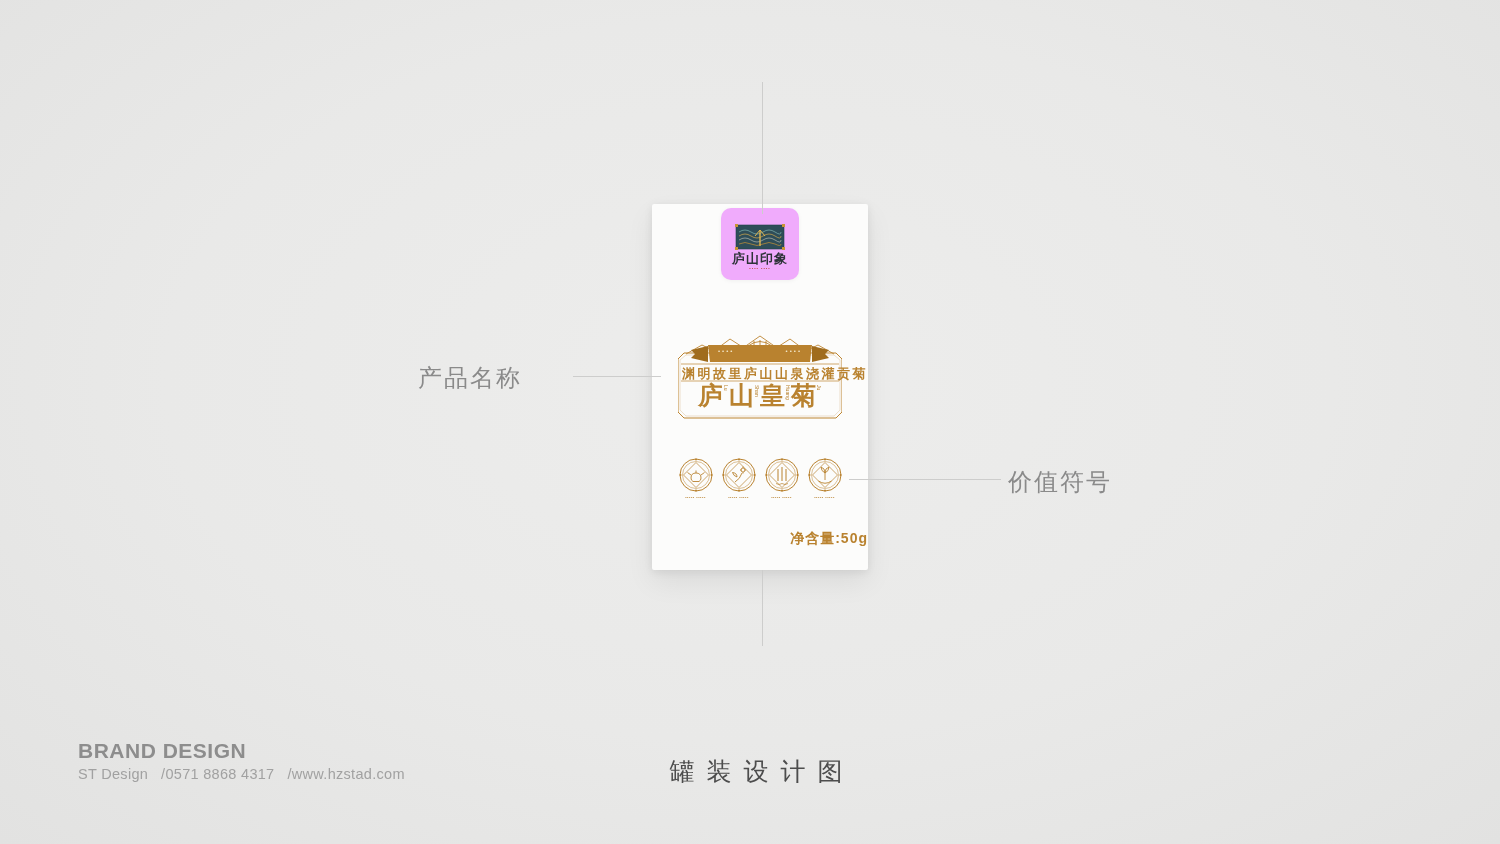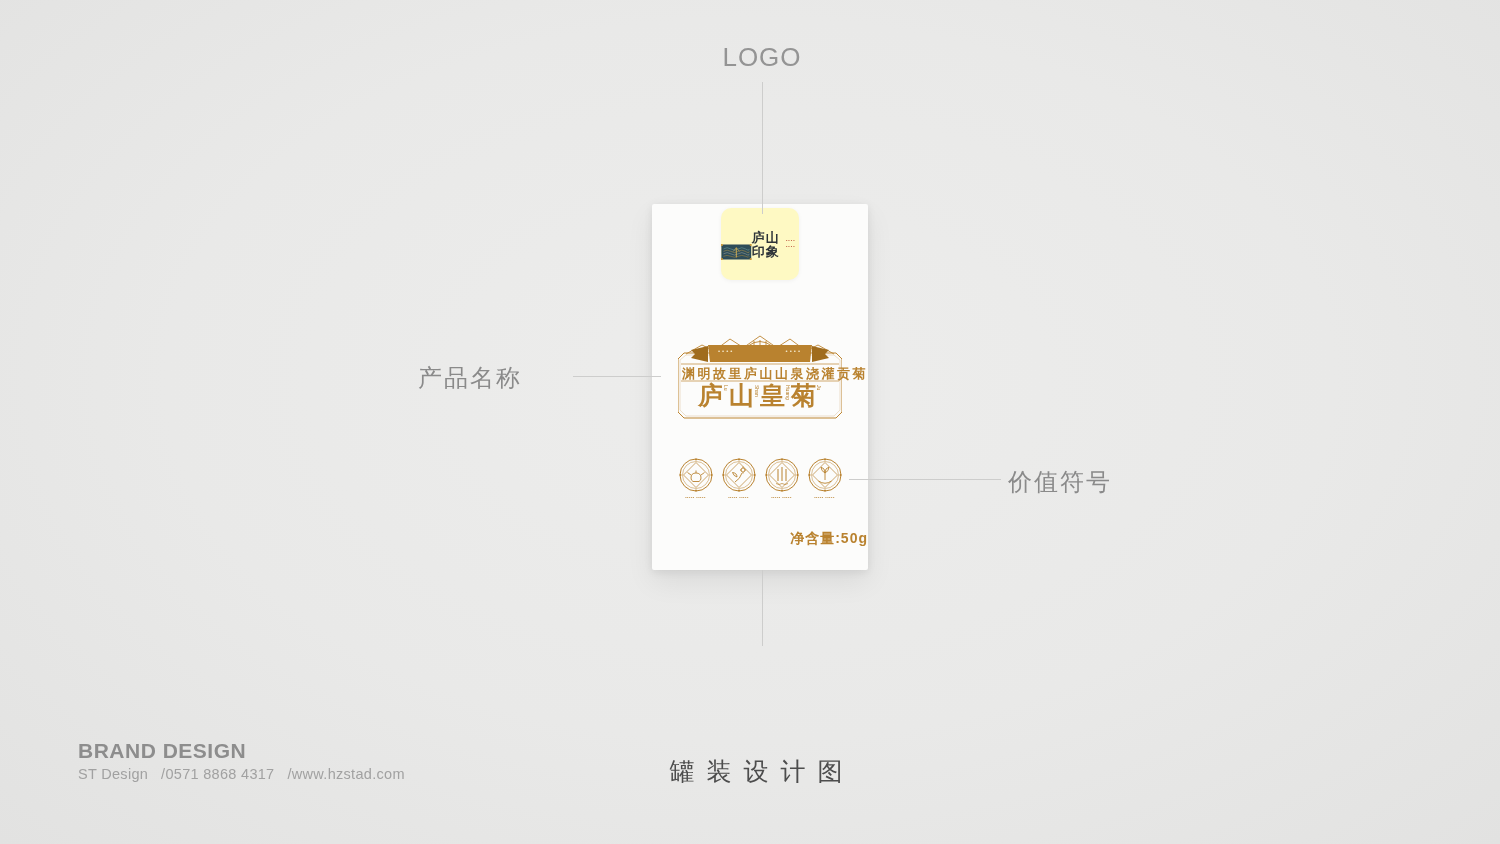--- a/index.html
+++ b/index.html
@@ -25,23 +25,23 @@
   .line-net { left:762px; top:570px; height:76px; z-index:6; }
 
   
   .package {
     position:absolute; left:652px; top:204px; width:216px; height:366px;
     background:#fcfcfb; border-radius:2px;
     box-shadow:0 2px 8px rgba(0,0,0,.08), 0 12px 28px rgba(0,0,0,.07);
   }
   .logo-card {
     position:absolute; left:69px; top:4px; width:78px; height:72px;
-    background:#fef9c3; border-radius:10px;
+    background:#f0abfc; border-radius:10px;
     box-shadow:0 1px 4px rgba(0,0,0,.05);
-    display:flex; flex-direction:row; align-items:center;
+    display:flex; flex-direction:column; align-items:center;
   }
   .logo-card svg { margin-top:16px; display:block; }
   .calligraphy {
     margin-top:2px; font-family:"Liberation Serif","DejaVu Serif",serif;
     font-weight:700; font-size:13px; letter-spacing:1px; color:#2d3338; line-height:1.1;
   }
   .seal-micro { font-size:4px; letter-spacing:1px; color:#b5432f; line-height:1.4; }
 
   
   .main-label { position:absolute; left:26px; top:127px; width:164px; height:90px; }
@@ -81,21 +81,20 @@
     position:absolute; left:602px; top:755px; width:320px; text-align:center;
     font-family:"Liberation Serif","DejaVu Serif",serif;
     font-size:25px; letter-spacing:12px; color:#4d4d4d;
   }
 </style>
 </head>
 <body>
 
 <div class="stage">
 
-  <div class="ann ann-logo">LOGO</div>
   <div class="lline v line-logo"></div>
 
   <div class="ann ann-product">产品名称</div>
   <div class="lline h line-product"></div>
 
   <div class="ann ann-value">价值符号</div>
   <div class="lline h line-value"></div>
 
   <div class="lline v line-net"></div>
 

